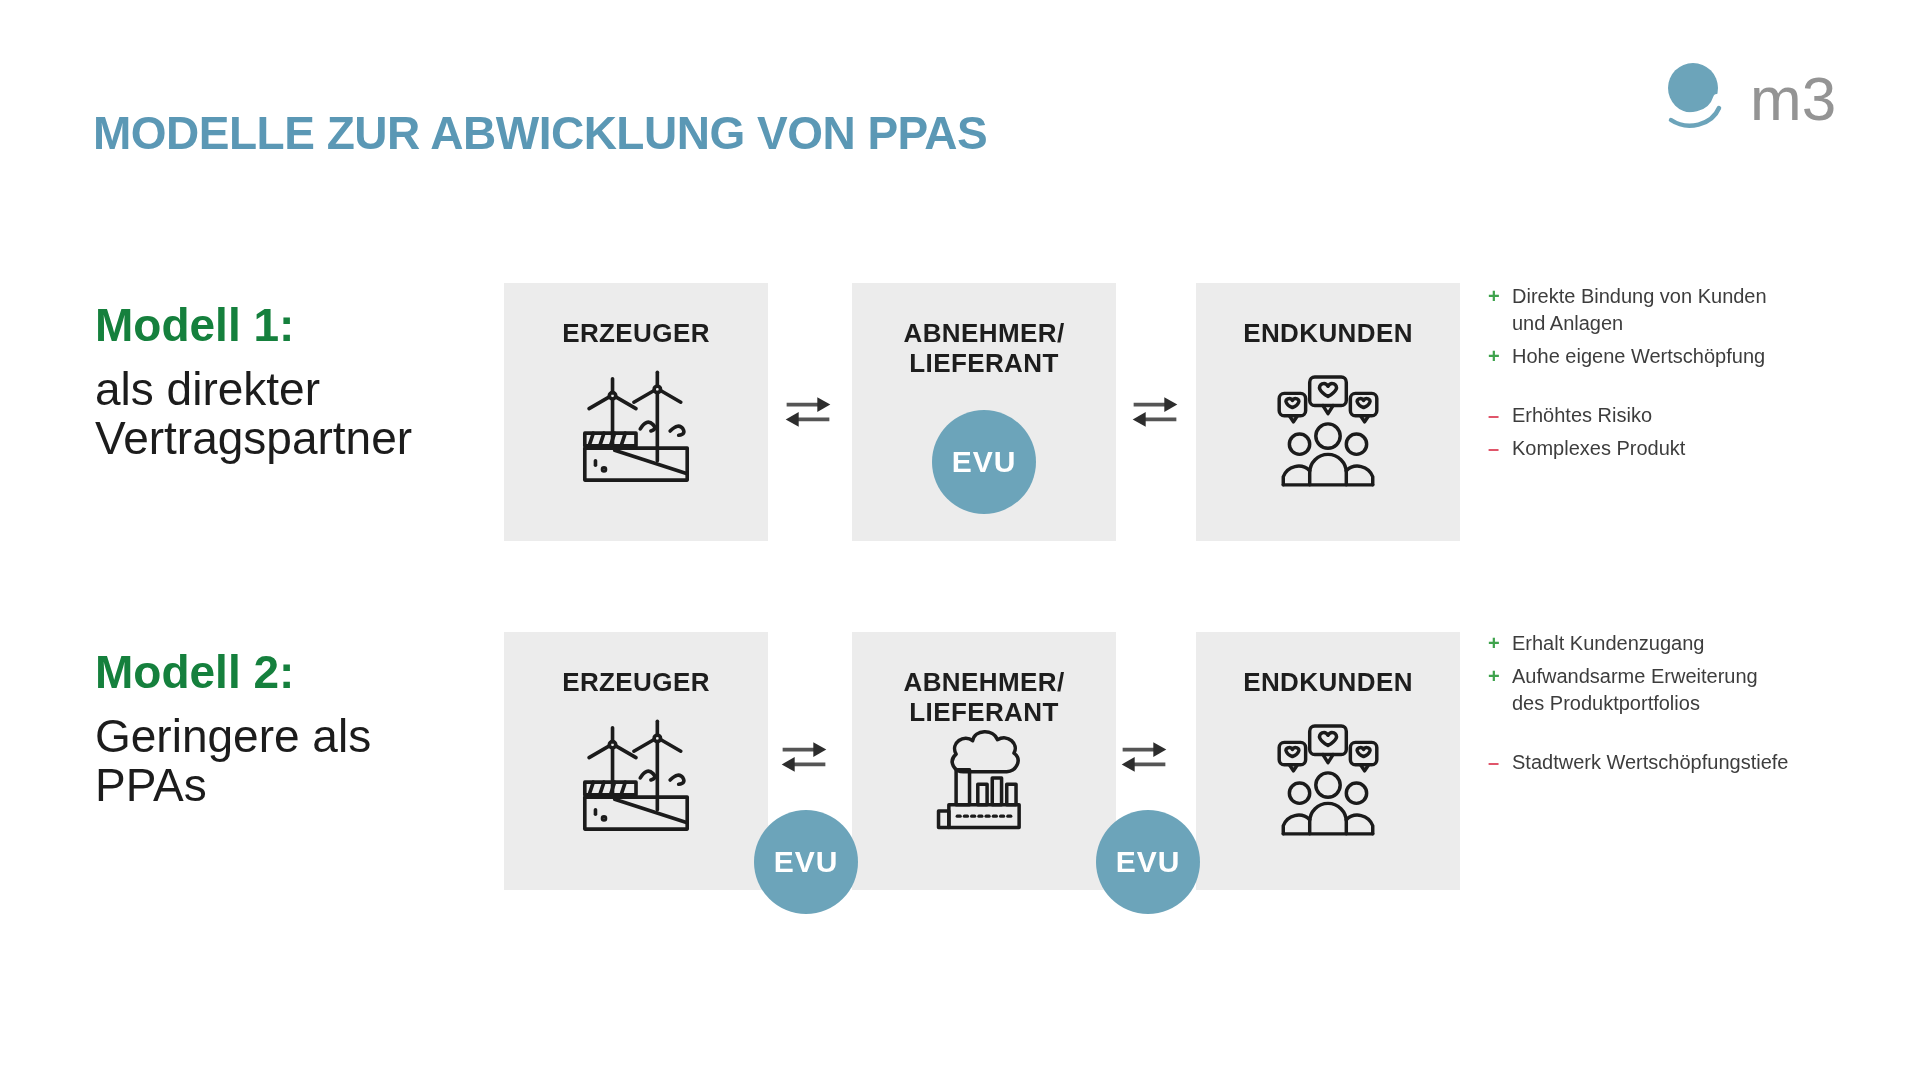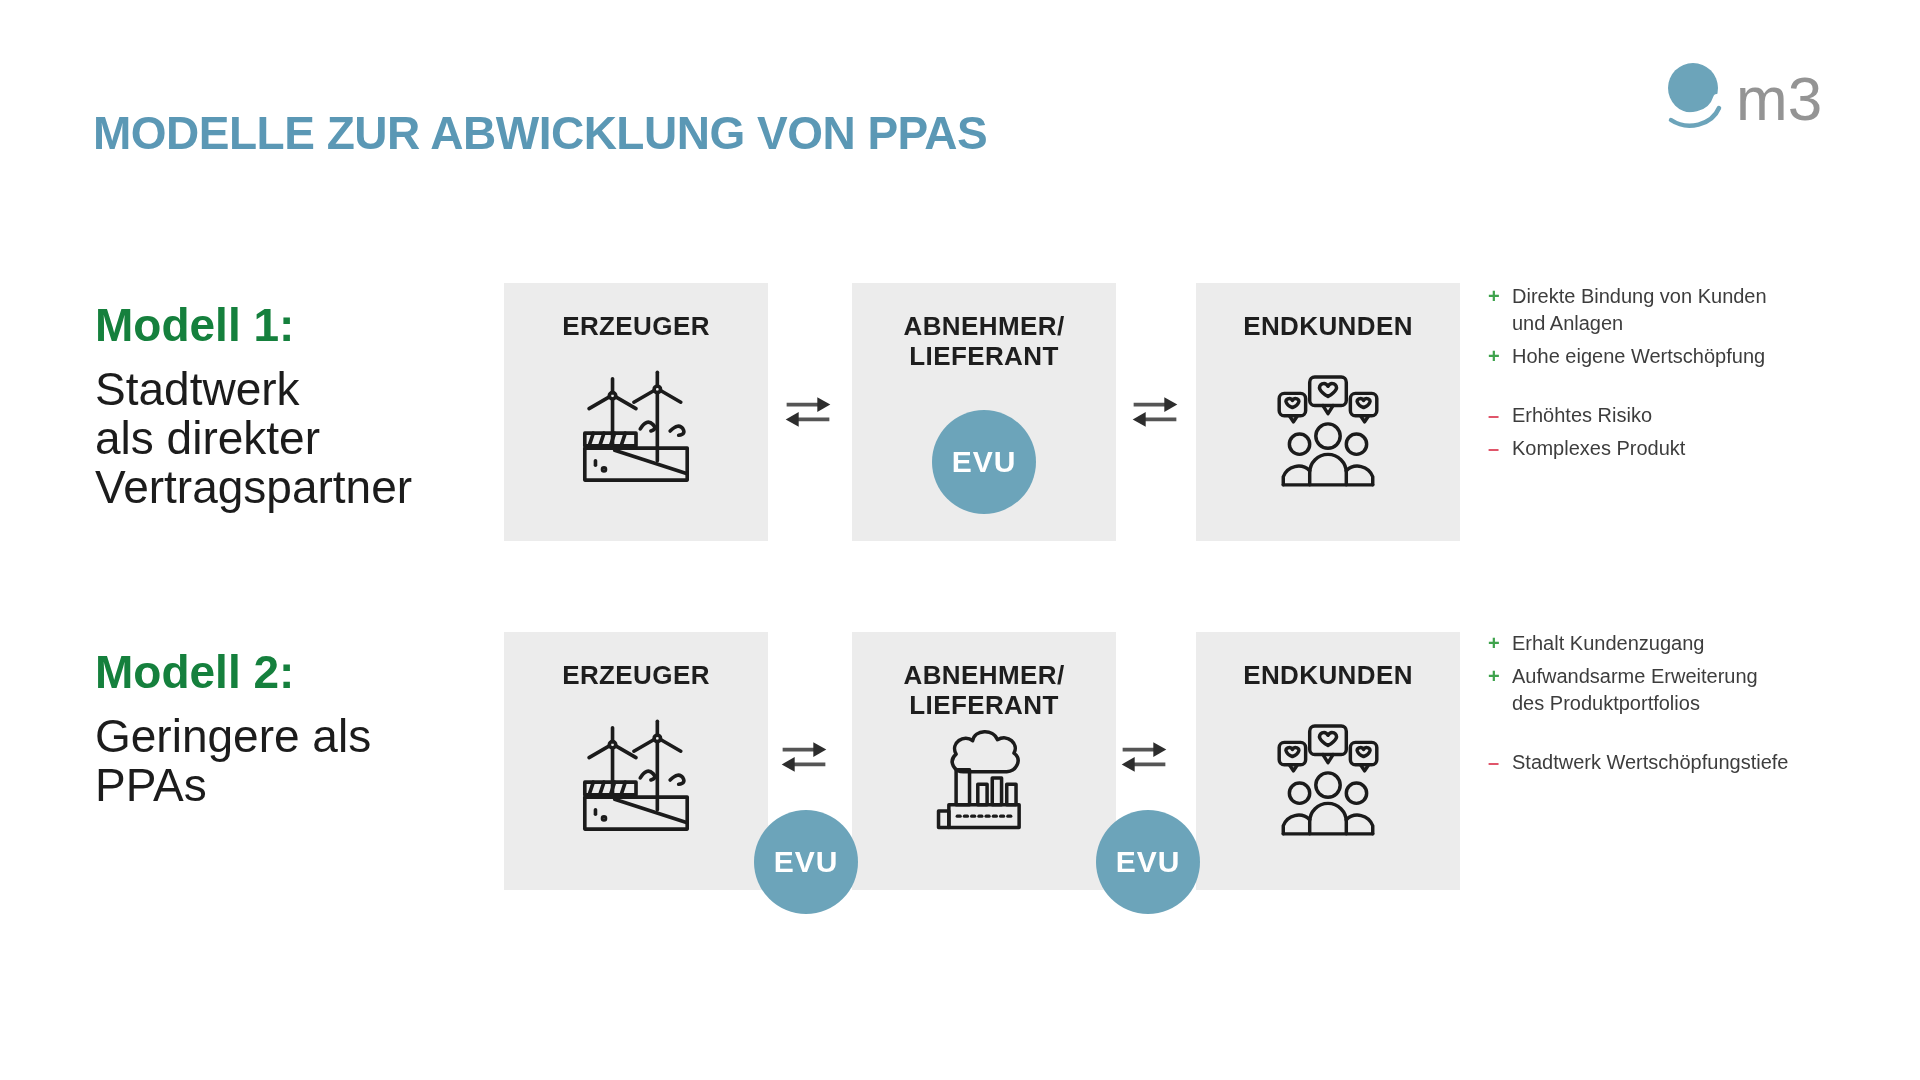--- a/index.html
+++ b/index.html
@@ -7,31 +7,31 @@
   .slide{position:relative;width:1625px;height:1080px;background:#ffffff;}
 
   .page-title{
     position:absolute;left:93px;top:106px;margin:0;
     font-size:46px;font-weight:bold;letter-spacing:-0.5px;
     color:#5B98B5;white-space:nowrap;
   }
 
   .logo{position:absolute;left:1658px;top:58px;display:flex;align-items:center;}
   .logo svg{width:78px;height:82px;display:block;}
-  .logo-text{font-size:62px;color:#949494;margin-left:0;line-height:82px;}
+  .logo-text{font-size:62px;color:#949494;margin-left:14px;line-height:82px;}
 
   .model-label{position:absolute;width:360px;color:#1c1c1c;}
   #label1{left:95px;top:301px;}
   #label2{left:95px;top:648px;}
   .model-heading{font-size:46px;font-weight:bold;color:#15803d;line-height:49px;margin-bottom:15px;}
   .model-desc div{font-size:46px;line-height:49px;}
 
   .node-box{position:absolute;width:264px;height:258px;background:#ECECEC;}
   .node-title{
-    padding-top:28px;text-align:center;font-size:26px;font-weight:bold;
+    padding-top:35px;text-align:center;font-size:26px;font-weight:bold;
     color:#1e1e1e;letter-spacing:0.4px;line-height:30px;
   }
   .node-icon{position:absolute;left:50%;transform:translateX(-50%);}
   .icon-wind{width:128px;height:128px;top:84px;}
   .icon-people{width:122px;height:122px;top:88px;}
   .icon-factory{width:124px;height:124px;top:86px;}
 
   .evu-circle{
     position:absolute;width:104px;height:104px;border-radius:50%;
     background:#6CA4BA;color:#ffffff;font-size:30px;font-weight:bold;
@@ -62,21 +62,20 @@
       <circle cx="34" cy="30" r="25" fill="#6CA4BA"></circle>
       <path d="M12 52 a28 24 0 0 0 46 -12" stroke="#ffffff" stroke-width="8" fill="none" stroke-linecap="round"></path>
       <path d="M12 62 a31 27 0 0 0 48 -12" stroke="#6CA4BA" stroke-width="4.5" fill="none" stroke-linecap="round"></path>
     </svg>
     <span class="logo-text">m3</span>
   </div>
 
   <div class="model-label" id="label1">
     <div class="model-heading">Modell 1:</div>
     <div class="model-desc">
-      <div>Stadtwerk</div>
       <div>als direkter</div>
       <div>Vertragspartner</div>
     </div>
   </div>
 
   <div class="node-box" style="left:504px;top:283px">
     <div class="node-title">ERZEUGER</div>
     <svg class="node-icon icon-wind" viewBox="0 0 120 120">
       <g fill="none" stroke="#1b1b1b" stroke-width="3.4" stroke-linecap="round" stroke-linejoin="round">
         <line x1="38" y1="30" x2="38" y2="76"></line>

